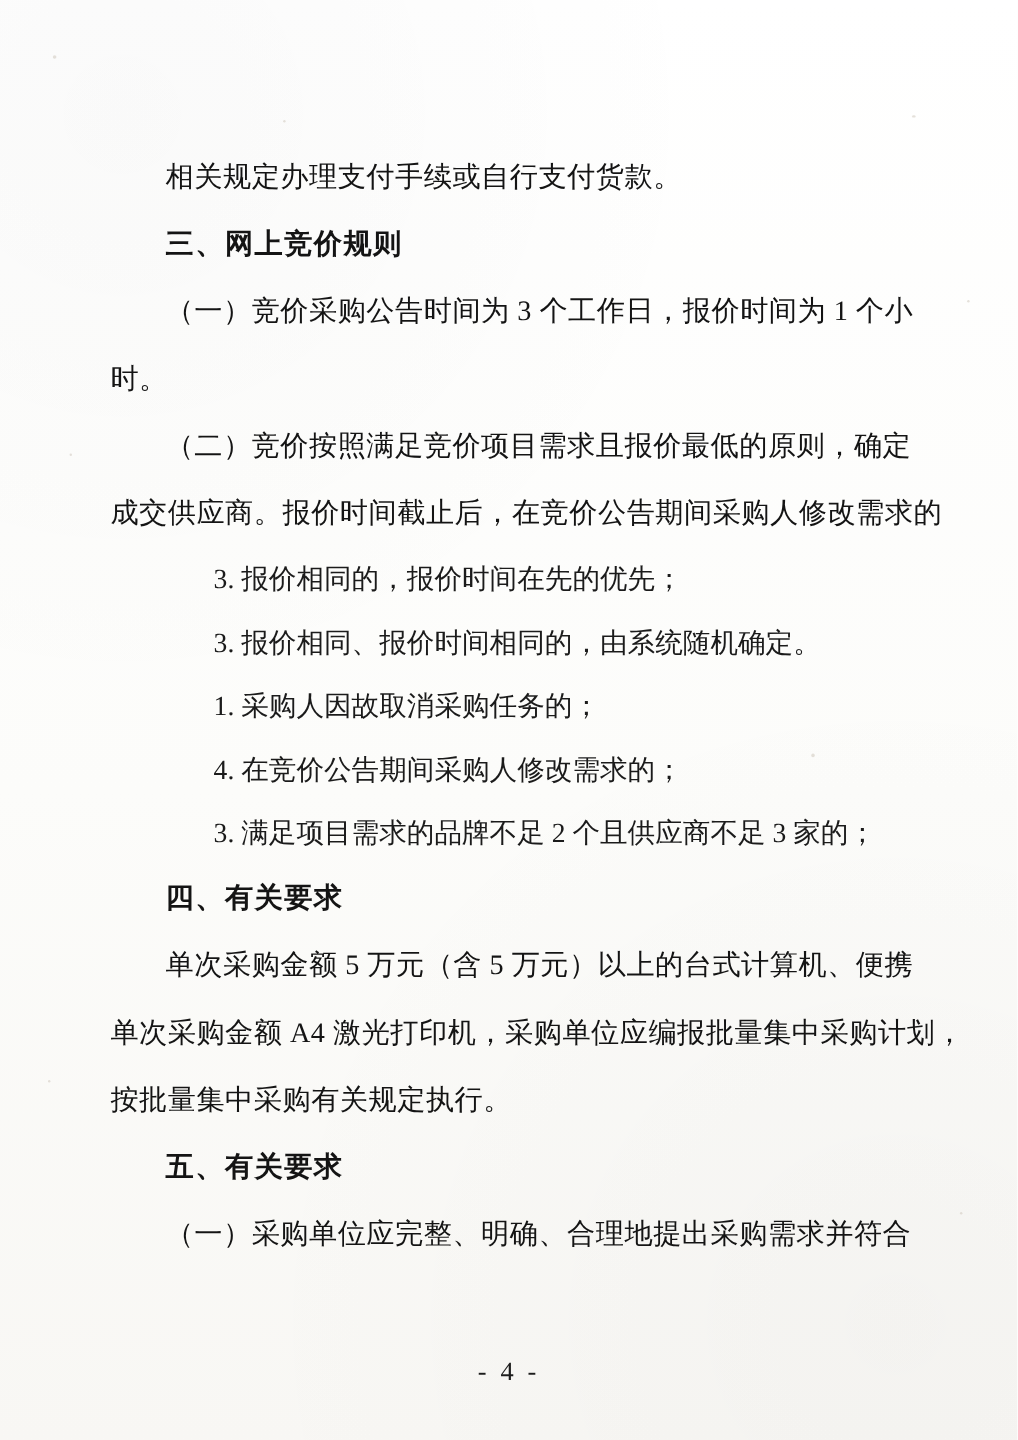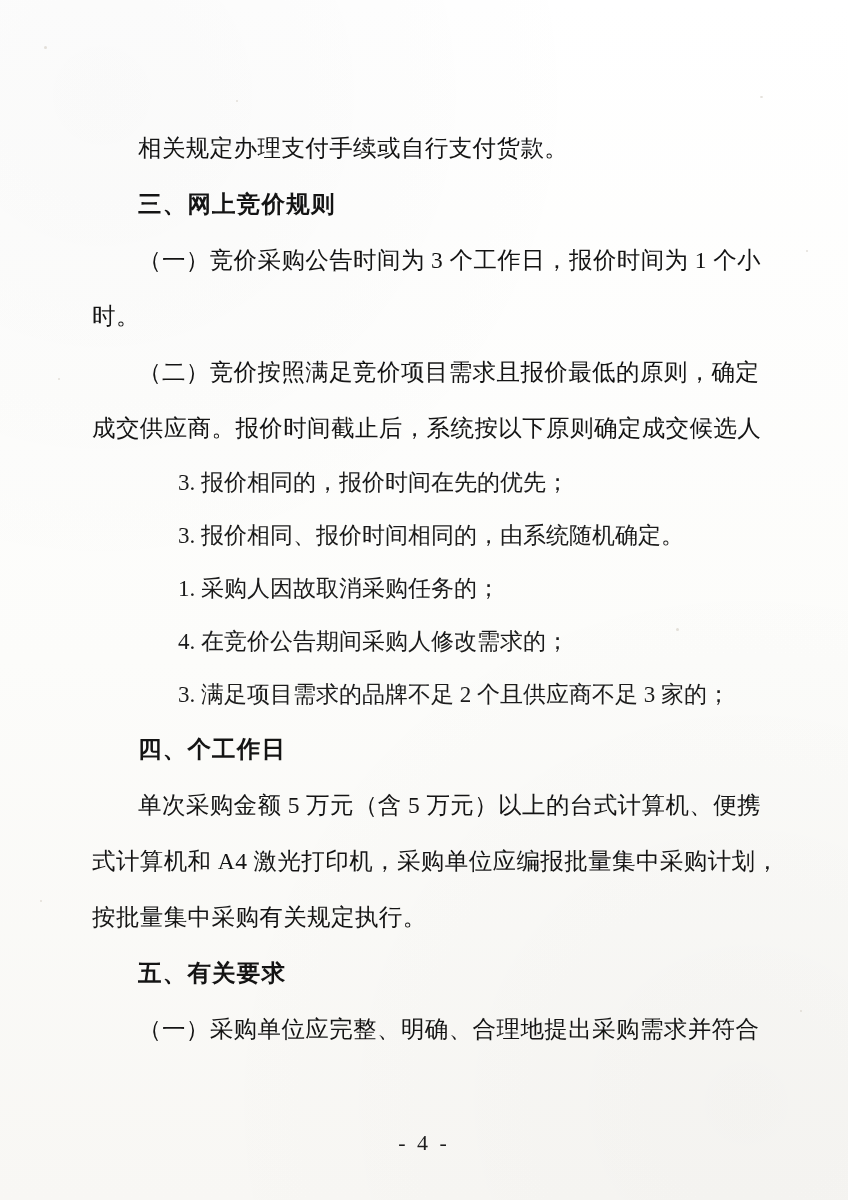--- a/index.html
+++ b/index.html
@@ -83,28 +83,28 @@
   <div class="speck" style="left:676px; top:628px; width:3px; height:3px;"></div>
   <div class="speck" style="left:40px;  top:900px; width:2px; height:2px;"></div>
   <div class="speck" style="left:800px; top:1010px;width:2px; height:2px;"></div>
 
   <div class="content" id="doc-body">
       <div class="line indent1">相关规定办理支付手续或自行支付货款。</div>
       <div class="line heading">三、网上竞价规则</div>
       <div class="line indent1">（一）竞价采购公告时间为 3 个工作日，报价时间为 1 个小</div>
       <div class="line">时。</div>
       <div class="line indent1">（二）竞价按照满足竞价项目需求且报价最低的原则，确定</div>
-      <div class="line">成交供应商。报价时间截止后，系统按以下原则确定成交候选人</div>
+      <div class="line">成交供应商。报价时间截止后，在竞价公告期间采购人修改需求的</div>
       <div class="list-line indent-list">3. 报价相同的，报价时间在先的优先；</div>
       <div class="list-line indent-list">3. 报价相同、报价时间相同的，由系统随机确定。</div>
       <div class="list-line indent-list">1. 采购人因故取消采购任务的；</div>
       <div class="list-line indent-list">4. 在竞价公告期间采购人修改需求的；</div>
       <div class="list-line indent-list">3. 满足项目需求的品牌不足 2 个且供应商不足 3 家的；</div>
-      <div class="line heading">四、个工作日</div>
+      <div class="line heading">四、有关要求</div>
       <div class="line indent1">单次采购金额 5 万元（含 5 万元）以上的台式计算机、便携</div>
-      <div class="line">式计算机和 A4 激光打印机，采购单位应编报批量集中采购计划，</div>
+      <div class="line">单次采购金额 A4 激光打印机，采购单位应编报批量集中采购计划，</div>
       <div class="line">按批量集中采购有关规定执行。</div>
       <div class="line heading">五、有关要求</div>
       <div class="line indent1">（一）采购单位应完整、明确、合理地提出采购需求并符合</div>
     </div>
 
   <div class="footer">- 4 -</div>
 </div>
 
 </body></html>

